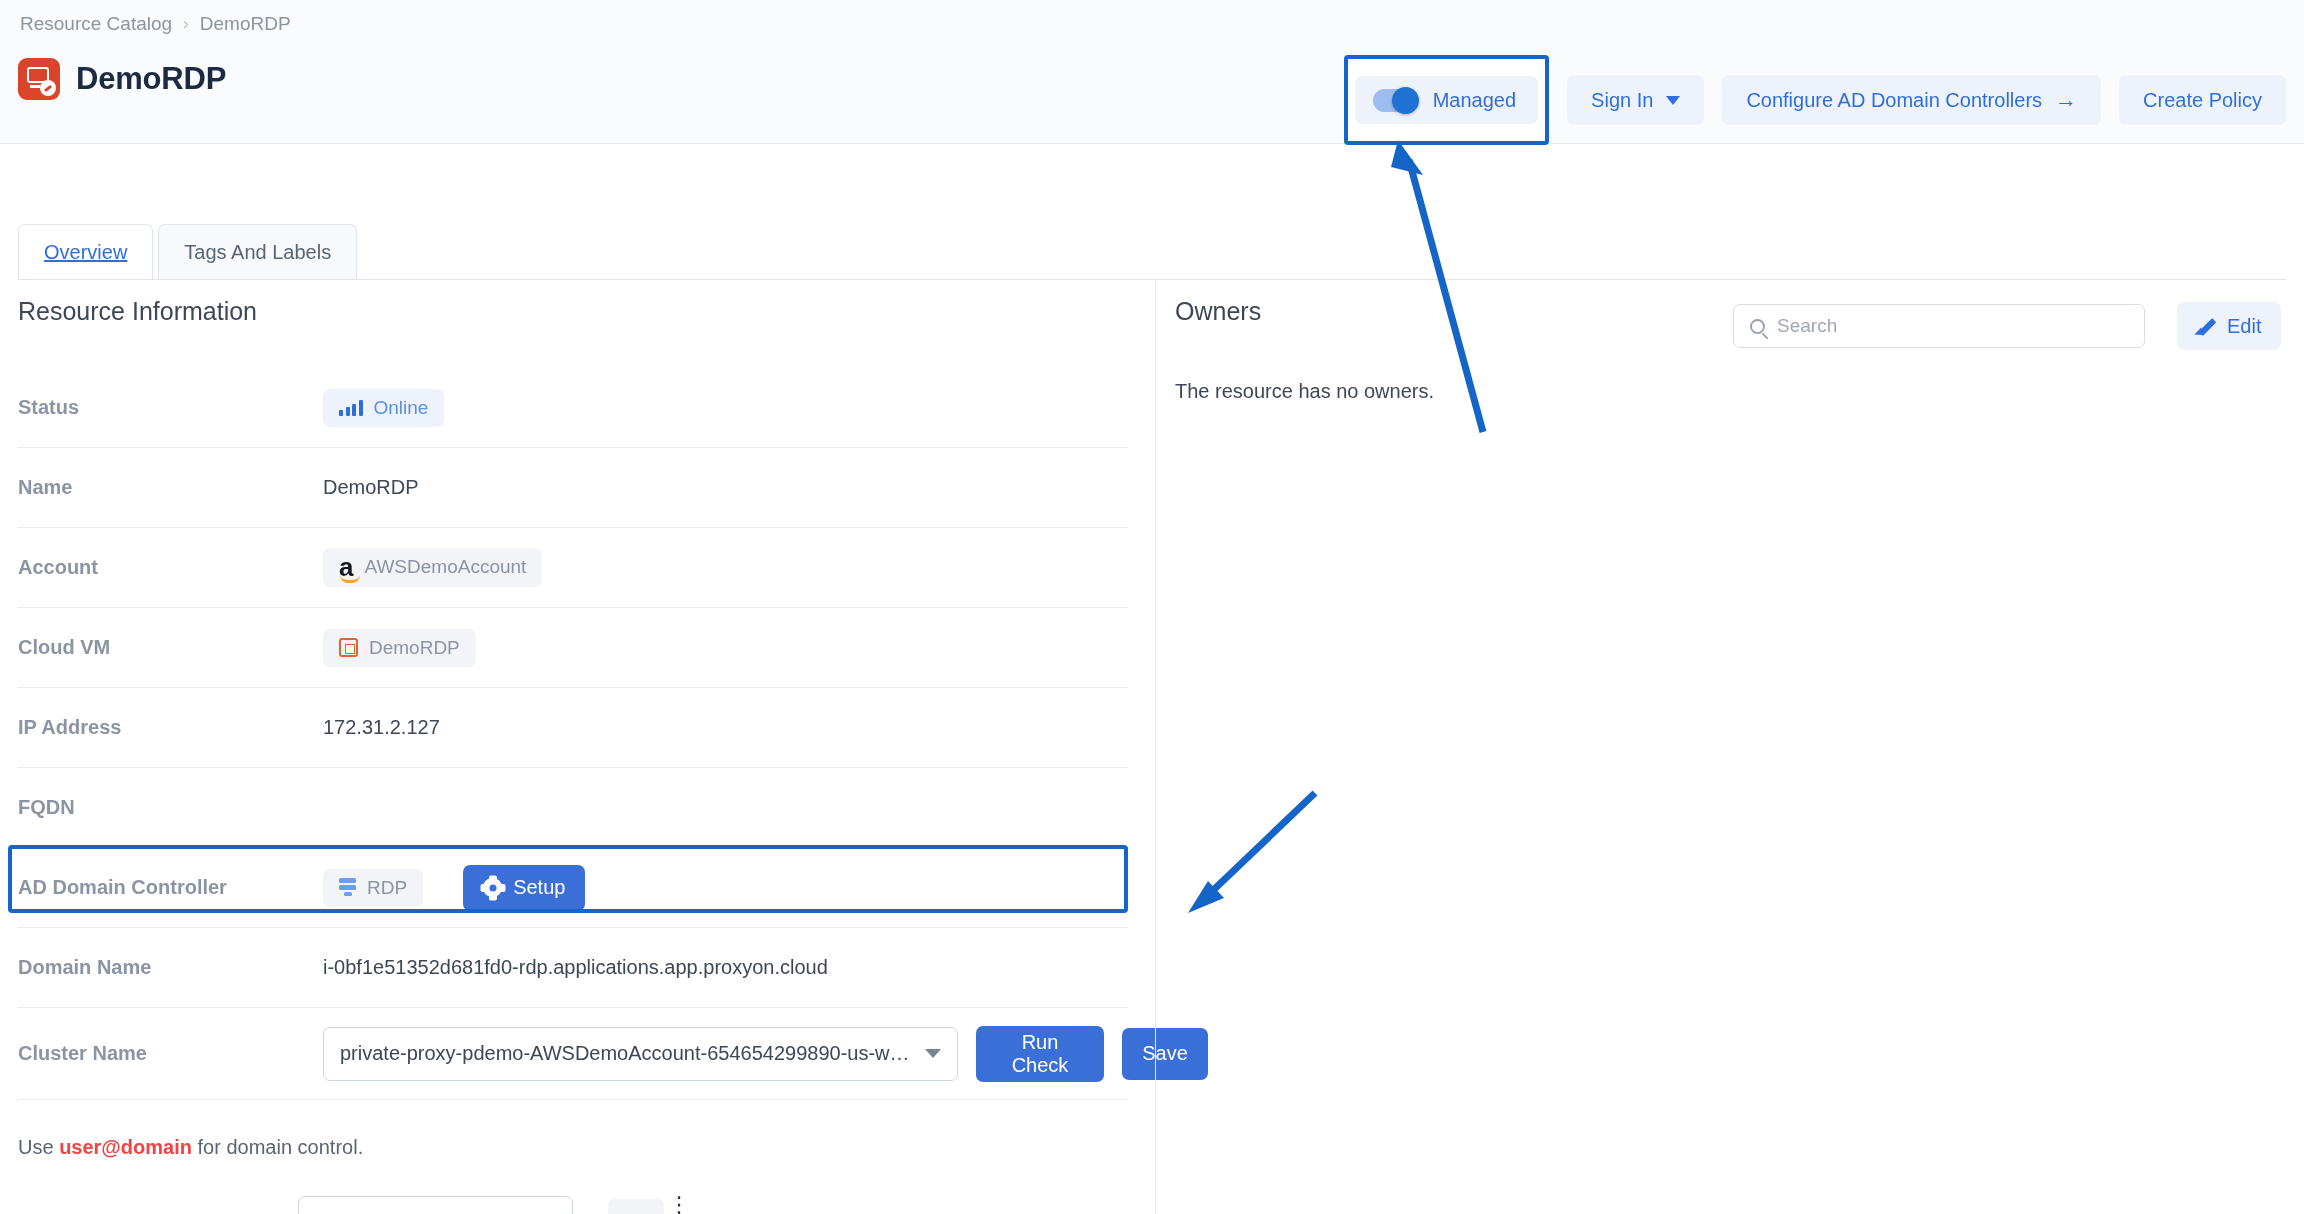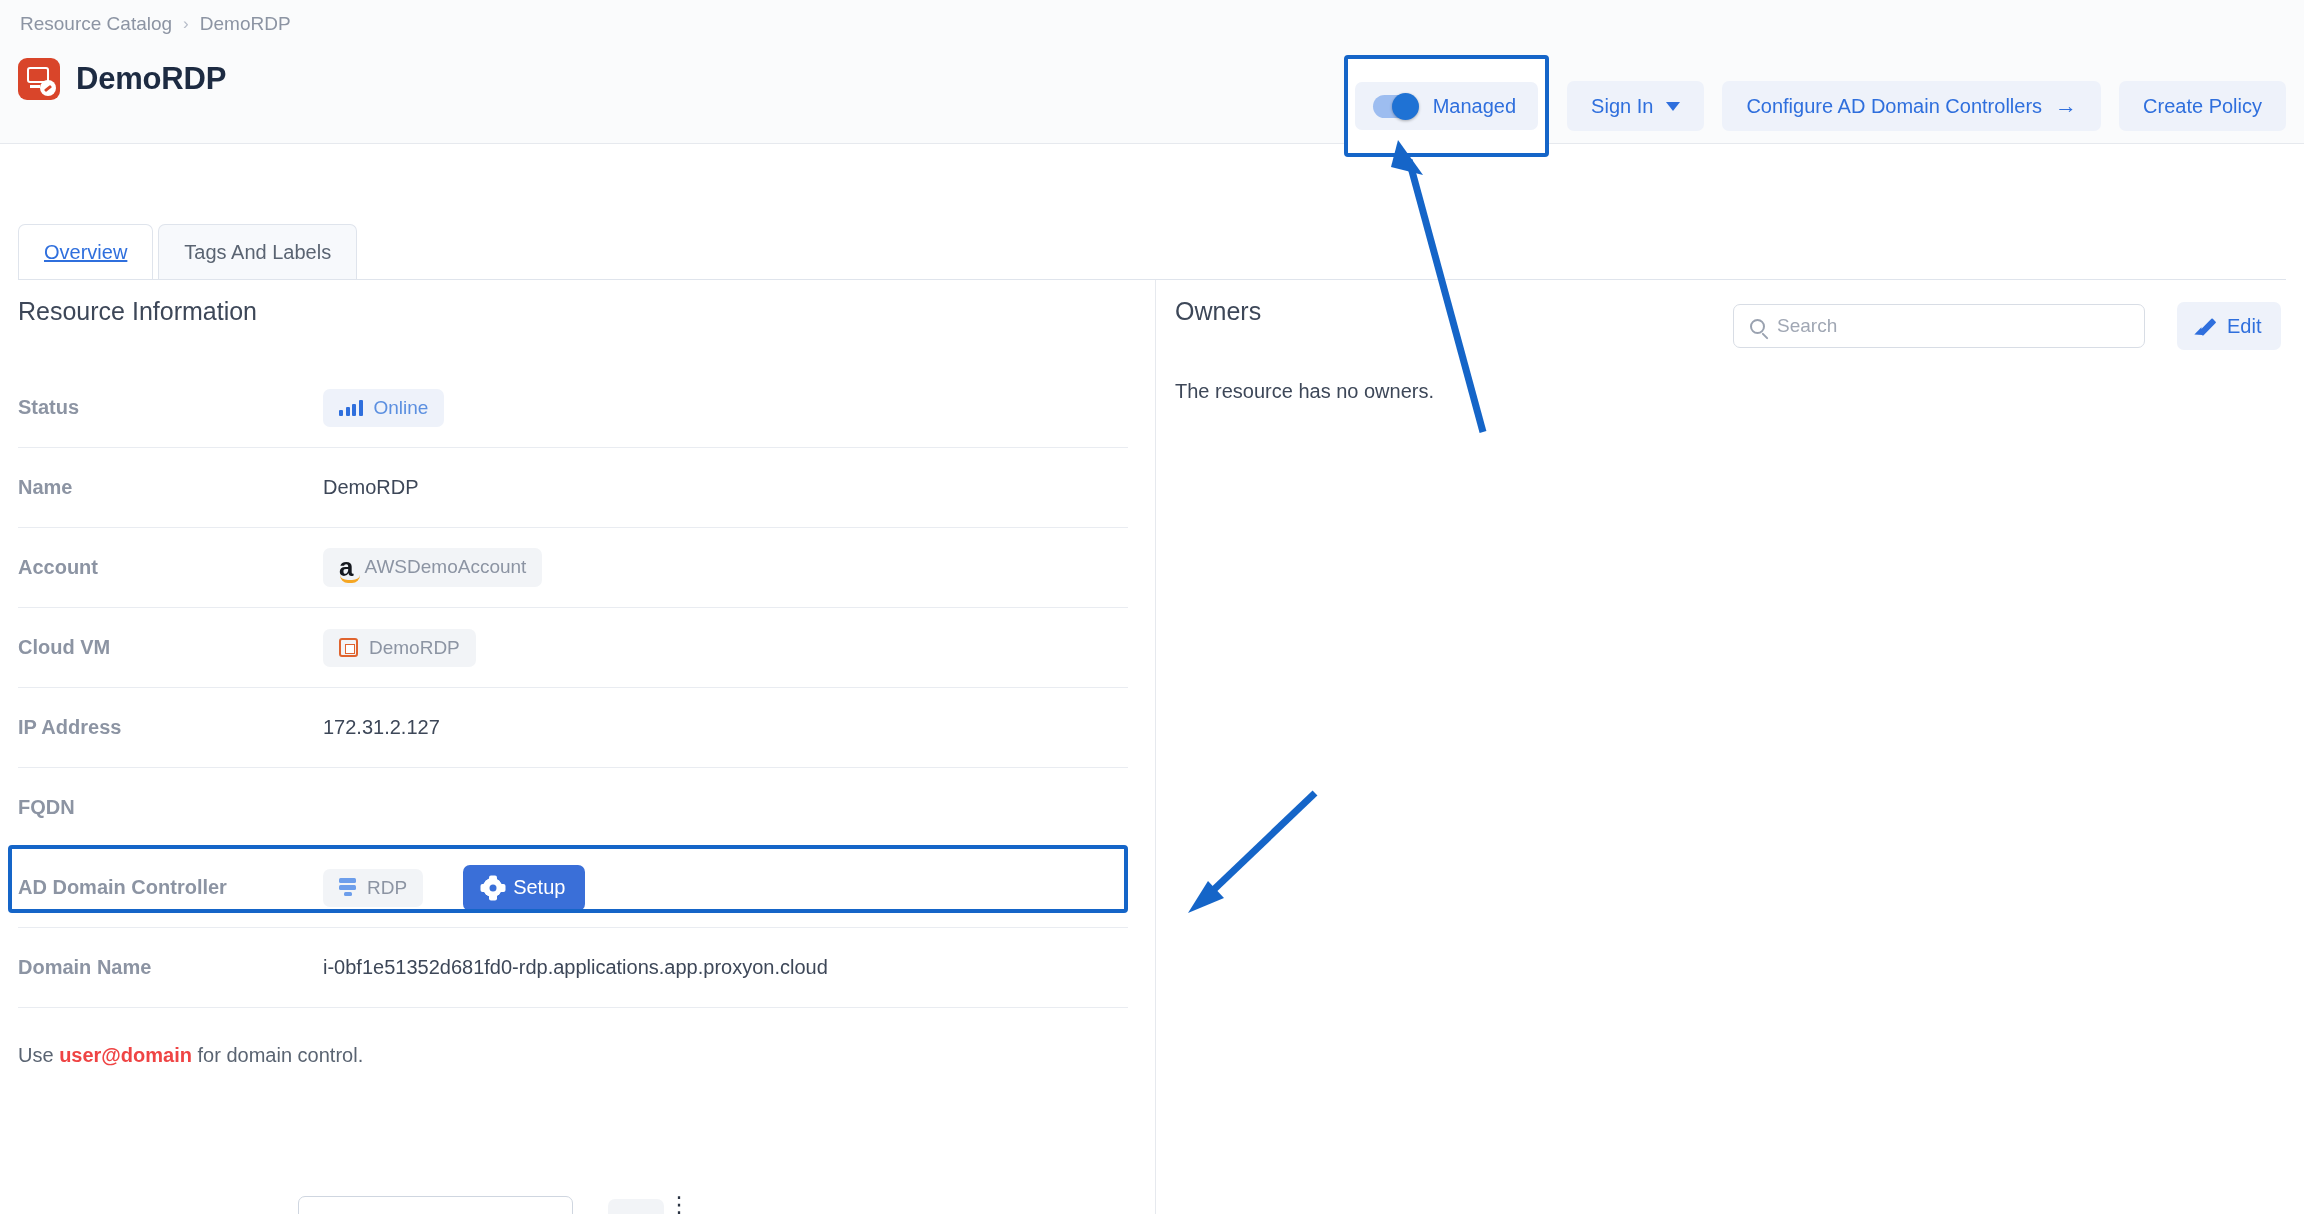--- a/index.html
+++ b/index.html
@@ -65,21 +65,21 @@
     background: #eef2fa; color: #2f6fdd;
     border: none; border-radius: 7px;
     font-family: inherit; font-size: 20px;
     height: 50px; padding: 0 24px;
     display: flex; align-items: center; gap: 13px;
     cursor: pointer; white-space: nowrap;
   }
   .managed-box {
     position: relative;
     border: 4px solid #1565c8; border-radius: 4px;
-    padding: 23px 7px; background: #ffffff;
+    padding: 17px 7px; background: #ffffff;
   }
   .managed-pill {
     background: #eef2fa; border-radius: 7px;
     height: 48px; padding: 0 22px 0 18px;
     display: flex; align-items: center; gap: 16px;
     cursor: pointer;
   }
   .toggle {
     width: 44px; height: 23px; border-radius: 12px;
     background: #9dbdf0; position: relative; flex: none;
@@ -384,20 +384,38 @@
             <span>Setup</span>
           </button>
         </div>
       </div>
 
       <div class="row">
         <div class="row-label">Domain Name</div>
         <div class="row-val">i-0bf1e51352d681fd0-rdp.applications.app.proxyon.cloud</div>
       </div>
 
+      <div class="row last" style="min-height:92px">
+        <div class="row-label">Cluster Name</div>
+        <div class="row-val" style="gap:18px">
+          <div class="select-box">
+            <span class="sv">private-proxy-pdemo-AWSDemoAccount-654654299890-us-w…</span>
+            <span class="sel-caret"></span>
+          </div>
+          <button class="btn-run">
+            <span>
+              <span>Run</span><br>
+              <span>Check</span>
+            </span>
+          </button>
+          <button class="btn-save">
+            <span>Save</span>
+          </button>
+        </div>
+      </div>
     </div>
 
     <div class="hint"><span>Use </span><b>user@domain</b><span> for domain control.</span></div>
   </div>
 
   <div class="bottom-input"></div>
   <div class="bottom-btn"></div>
   <div class="kebab">⋮</div>
 
   <div class="divider-v"></div>

